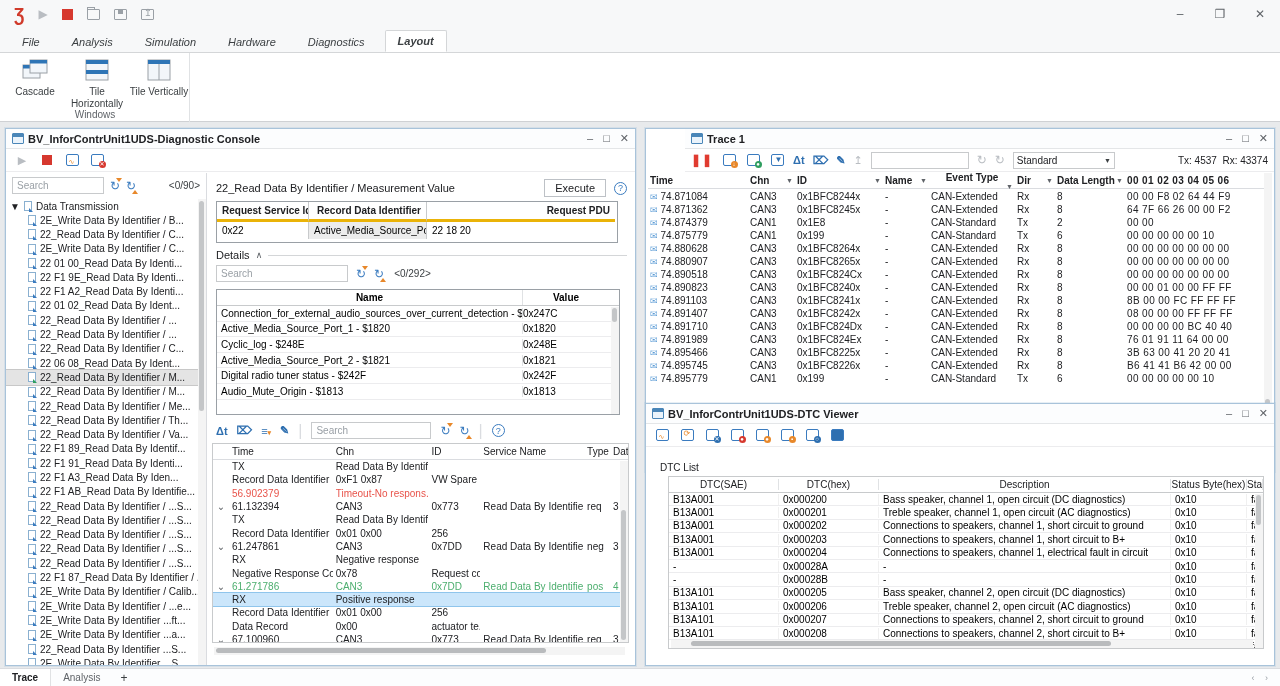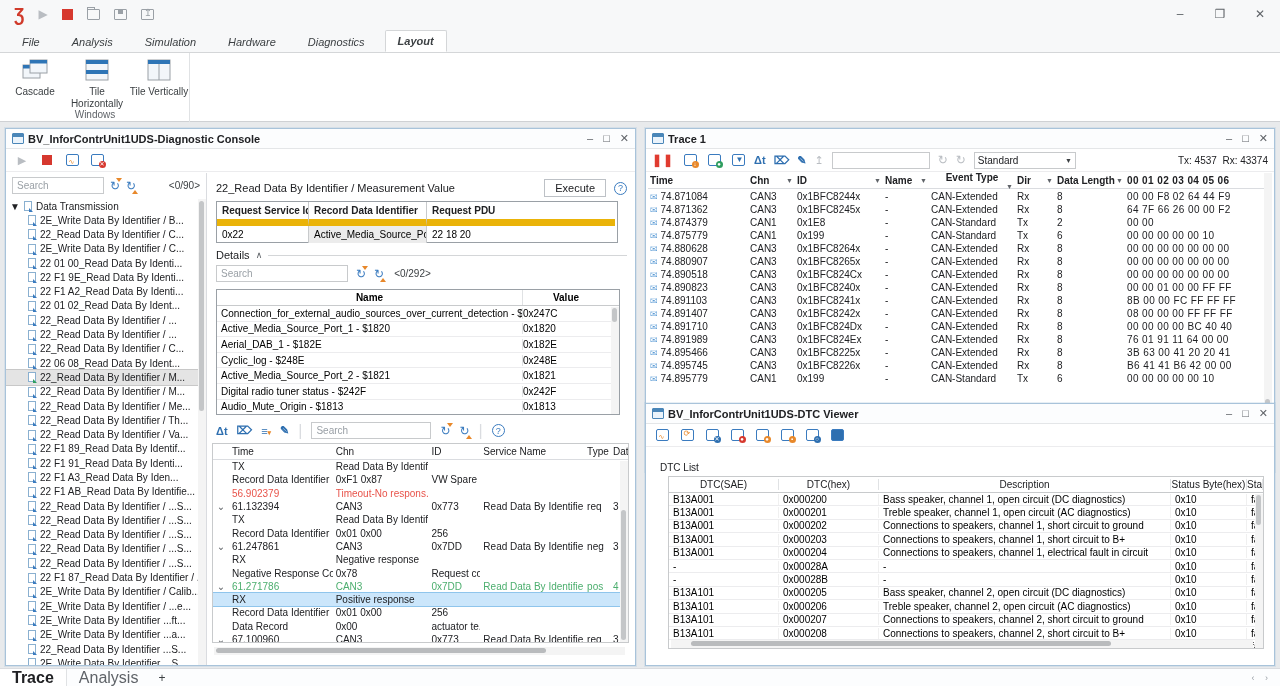--- a/index.html
+++ b/index.html
@@ -70,21 +70,21 @@
   .hscroll { position:absolute; height:8px; background:#f4f4f4; }
   .hthumb { position:absolute; top:1px; height:5px; background:#b9bbbd; border-radius:3px; }
 
   #cns-right { position:absolute; left:202px; top:44px; right:0; bottom:0; }
   #panel-head { display:flex; align-items:center; padding:6px 8px 2px 8px; }
   #panel-title { font-size:11px; color:#202124; }
   #execute-btn { margin-left:auto; border:1px solid #bdc1c6; background:#fff; font-size:11px; padding:2px 10px; color:#202124; }
   #req-table { position:absolute; left:8px; top:28px; width:402px; height:42px; border:1px solid #9aa0a6; font-size:10px; }
   .req-row { display:flex; }
   .req-cell { padding:3px 5px; border-right:1px solid #c8cacc; overflow:hidden; white-space:nowrap; }
-  .req-head .req-cell { text-align:left; font-weight:bold; color:#202124; border-bottom:7px solid #eab308; }
+  .req-head .req-cell { text-align:right; font-weight:bold; color:#202124; border-bottom:3px solid #eab308; }
   .req-c1{ width:92px; } .req-c2{ width:118px; } .req-c3{ width:188px; border-right:none; }
   .req-body .req-c2 { background:#ececec; }
   #details-row { position:absolute; left:8px; top:76px; right:8px; display:flex; align-items:center; gap:6px; font-size:11px; color:#202124; }
   #details-row .line { flex:1; border-top:1px solid #d4d6d8; }
   #details-search { position:absolute; left:8px; top:92px; right:8px; display:flex; align-items:center; gap:8px; }
   #dv-table { position:absolute; left:8px; top:116px; width:404px; height:126px; border:1px solid #9aa0a6; font-size:10px; overflow:hidden; }
   .dv-head { display:flex; border-bottom:1px solid #c8cacc; background:#fff; font-weight:bold; }
   .dv-head > div { text-align:center; padding:2px; }
   .dv-row { display:flex; border-bottom:1px solid #ececee; height:15.6px; align-items:center; }
   .dv-name { width:306px; padding:0 4px; border-right:1px solid #e0e2e4; overflow:hidden; white-space:nowrap; }
@@ -96,21 +96,21 @@
   .log-head { display:flex; border-bottom:1px solid #dadce0; height:16px; align-items:center; color:#202124; }
   .log-head > div { padding:0 3px; overflow:hidden; white-space:nowrap; }
   .log-row { display:flex; height:13.3px; align-items:center; color:#202124; }
   .log-row > div { padding:0 3px; overflow:hidden; white-space:nowrap; }
   .lc-x{ width:16px; color:#5f6368; text-align:center; } .lc-t{ width:104px; } .lc-c{ width:96px; } .lc-i{ width:52px; } .lc-s{ width:104px; } .lc-y{ width:26px; } .lc-d{ width:18px; }
   .log-row.red { color:#e8534a; }
   .log-row.green { color:#4cae6e; }
   .log-row.selected { background:#cbe6fb; outline:1px solid #8fc5ec; }
 
   
-  #trace-win { left:645px; top:6px; width:630px; height:344px; }
+  #trace-win { left:645px; top:6px; width:630px; height:344px;padding-left:39px; }
   #trace-toolbar { display:flex; align-items:center; gap:8px; padding:0 6px; height:23px; border-bottom:1px solid #ececee; }
   #trace-filter { border:1px solid #c8cacc; height:17px; font-size:10px; color:#202124; padding:0 3px; display:flex; align-items:center; width:102px; justify-content:space-between; }
   #trace-counts { margin-left:auto; font-size:10px; color:#202124; white-space:nowrap; }
   #trace-table { position:absolute; left:2px; top:44px; right:10px; bottom:9px; font-size:10px; overflow:hidden; }
   .tr-head { display:flex; height:16px; align-items:center; border-bottom:1px solid #dadce0; font-weight:bold; color:#202124; }
   .tr-head > div { padding:0 2px; display:flex; align-items:center; white-space:nowrap; overflow:hidden; }
   .tr-head .fl { margin-left:auto; color:#5f6368; font-size:7px; }
   .tr-row { display:flex; height:13px; align-items:flex-end; color:#202124; }
   .tr-row > div { padding:0 2px; white-space:nowrap; overflow:hidden; }
   .tc-t{ width:100px; } .tc-c{ width:47px; } .tc-i{ width:88px; } .tc-n{ width:46px; } .tc-e{ width:86px;flex-direction:column; } .tc-r{ width:40px; } .tc-l{ width:70px; } .tc-b{ flex:1; letter-spacing:.4px; }
@@ -121,21 +121,21 @@
   #dtc-label { position:absolute; left:14px; top:58px; font-size:10px; color:#202124; }
   #dtc-table { position:absolute; left:22px; top:72px; width:596px; bottom:16px; border:1px solid #c8cacc; font-size:10px; overflow:hidden; }
   .dtc-head { display:flex; height:16px; border-bottom:1px solid #c8cacc; align-items:center; }
   .dtc-head > div { text-align:center; font-weight:normal; color:#202124; overflow:hidden; white-space:nowrap; border-right:1px solid #e0e2e4; }
   .dtc-row { display:flex; height:13.4px; align-items:center; border-bottom:1px solid #ececee; }
   .dtc-row > div { padding:0 4px; overflow:hidden; white-space:nowrap; border-right:1px solid #f0f0f0; }
   .dc-1{ width:110px; } .dc-2{ width:100px; } .dc-3{ width:292px; } .dc-4{ width:76px; } .dc-5{ flex:1; }
 
   
   #bottombar { position:absolute; left:0; top:668px; width:1280px; height:18px; background:#fcfdfe; border-top:1px solid #dadce0; display:flex; align-items:center; }
-  .btab { font-size:16px; padding:0 12px; color:#5f6368; height:18px; display:flex; align-items:center; }
+  .btab { font-size:10px; padding:0 12px; color:#5f6368; height:18px; display:flex; align-items:center; }
   .btab.active { font-weight:bold; color:#202124; border-right:1px solid #e0e2e4; background:#fff; }
   #bplus { font-size:12px; color:#3c4043; padding:0 8px; }
   #bnav { margin-left:auto; padding-right:8px; color:#9aa0a6; font-size:9px; letter-spacing:4px; }
 </style>
 </head>
 <body>
 
 <div id="screen">
 
   <div id="titlebar">
@@ -411,24 +411,20 @@
           <div id="dv-body">
               <div class="dv-row">
                 <div class="dv-name">Connection_for_external_audio_sources_over_current_detection - $247C</div>
                 <div class="dv-val">0x247C</div>
               </div>
               <div class="dv-row">
                 <div class="dv-name">Active_Media_Source_Port_1 - $1820</div>
                 <div class="dv-val">0x1820</div>
               </div>
               <div class="dv-row">
-                <div class="dv-name">Aerial_DAB_1 - $182E</div>
-                <div class="dv-val">0x182E</div>
-              </div>
-              <div class="dv-row">
                 <div class="dv-name">Cyclic_log - $248E</div>
                 <div class="dv-val">0x248E</div>
               </div>
               <div class="dv-row">
                 <div class="dv-name">Active_Media_Source_Port_2 - $1821</div>
                 <div class="dv-val">0x1821</div>
               </div>
               <div class="dv-row">
                 <div class="dv-name">Digital radio tuner status - $242F</div>
                 <div class="dv-val">0x242F</div>

